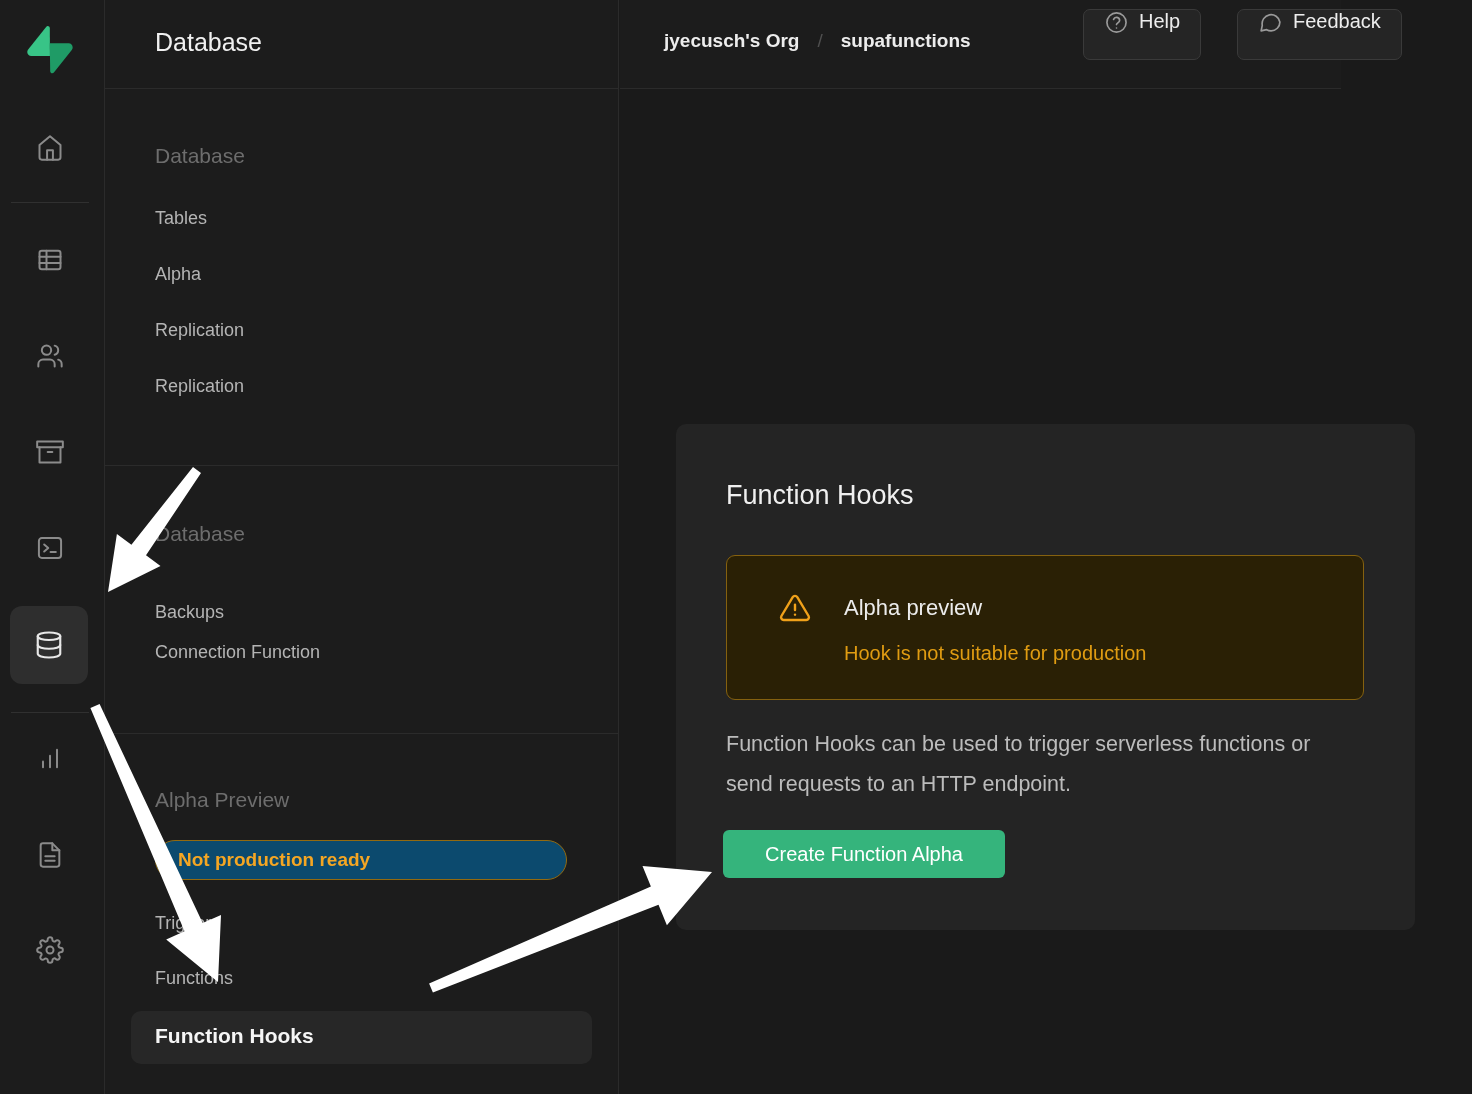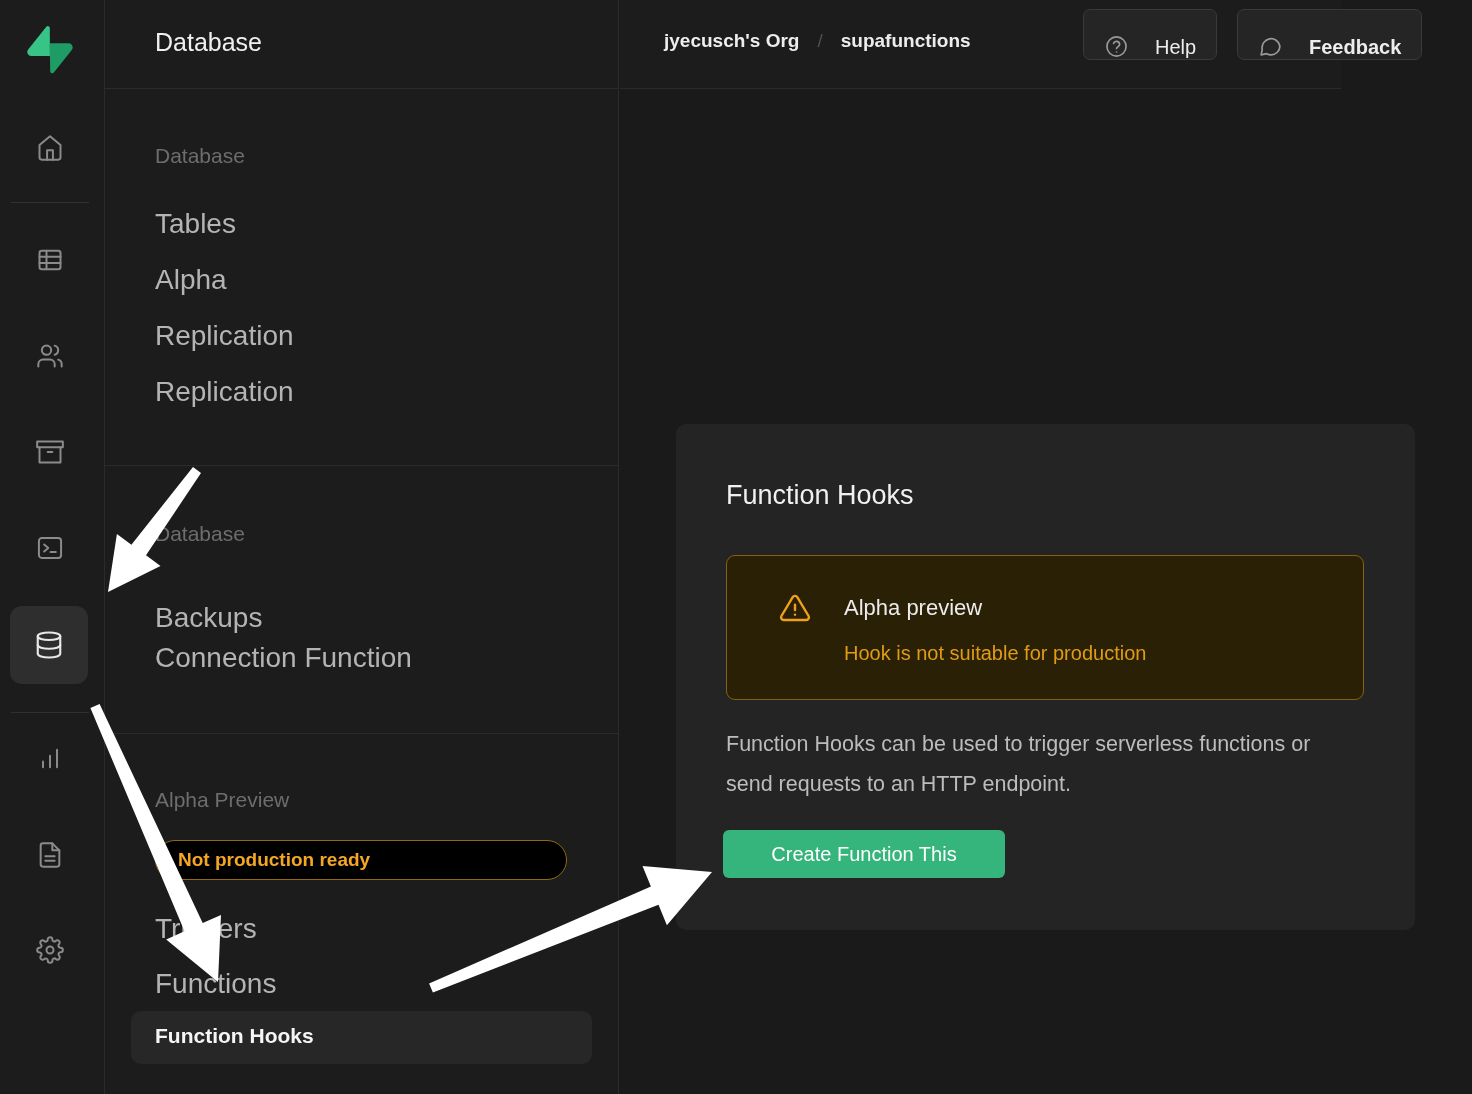--- a/index.html
+++ b/index.html
@@ -21,42 +21,42 @@
   #logo { position:absolute; left:27px; top:26px; width:46px; height:48px; cursor:pointer; }
 
   
   #sidebar { position:absolute; left:105px; top:0; width:514px; height:1094px;
              background:#1c1c1c; border-right:1px solid #2b2b2b; }
   #sidebar-header { position:absolute; left:0; top:0; width:100%; height:89px;
                     border-bottom:1px solid #2b2b2b; }
   #sidebar-title { position:absolute; left:50px; top:28px; font-size:25px; font-weight:500; color:#f0f0f0; }
   .side-divider { position:absolute; left:0; width:100%; height:1px; background:#2b2b2b; }
   .group-label { position:absolute; left:50px; font-size:21px; color:#6d6d6d; }
-  .side-item { position:absolute; left:50px; font-size:28px; color:#b4b4b4; cursor:pointer; }
+  .side-item { position:absolute; left:50px; font-size:18px; color:#b4b4b4; cursor:pointer; }
   .side-item-active-row { position:absolute; left:26px; top:1011px; width:461px; height:53px;
                           background:#272727; border-radius:10px; cursor:pointer; }
   .side-item-active-row span { position:absolute; left:24px; top:13px; font-size:21px;
                                font-weight:bold; color:#f5f5f5; }
   #alpha-badge { position:absolute; left:50px; top:840px; width:412px; height:40px;
-                 background:#000000; border:1px solid #936a10; border-radius:20px; }
+                 background:#0c4a6e; border:1px solid #936a10; border-radius:20px; }
   #alpha-badge span { position:absolute; left:22px; top:8px; font-size:19px; font-weight:bold; color:#f5a623; }
 
   
   #header { position:absolute; left:620px; top:0; width:721px; height:89px;
             background:#1c1c1c; border-bottom:1px solid #2b2b2b; }
   #breadcrumb { position:absolute; left:44px; top:30px; font-size:19px; font-weight:600;
                 color:#ededed; display:flex; gap:18px; align-items:center; }
   #breadcrumb .sep { color:#4f4f4f; font-weight:400; }
   .hdr-btn { position:absolute; top:9px; height:51px; background:#252525; border:1px solid #3a3a3a;
-             border-radius:7px; display:flex; align-items:flex-end; gap:26px; padding:0 20px;
+             border-radius:7px; display:flex; align-items:flex-start; gap:10px; padding:0 20px;
              color:#ededed; font-size:20px; cursor:pointer; }
   .hdr-btn svg { width:25px; height:25px; stroke:#9a9a9a; fill:none; stroke-width:1.6;
                  stroke-linecap:round; stroke-linejoin:round; }
   #help-btn { left:463px; }
-  #feedback-btn { left:617px;font-weight:bold; }
+  #feedback-btn { left:617px; }
 
   
   #panel { position:absolute; left:676px; top:424px; width:739px; height:506px;
            background:#242424; border-radius:10px; }
   #panel-title { position:absolute; left:50px; top:56px; font-size:27px; font-weight:500; color:#f0f0f0; }
   #alert { position:absolute; left:50px; top:131px; width:638px; height:145px;
            background:#2a2005; border:1px solid #85610f; border-radius:9px; }
   #alert-icon { position:absolute; left:52px; top:36px; width:32px; height:32px; }
   #alert-icon svg { width:32px; height:32px; stroke:#f0a11a; fill:none; stroke-width:1.8;
                     stroke-linecap:round; stroke-linejoin:round; }
@@ -216,21 +216,21 @@
             <line x1="12" y1="9.5" x2="12" y2="13.5"></line>
             <line x1="12" y1="17" x2="12.01" y2="17"></line>
           </svg>
       </div>
       <div id="alert-title">Alpha preview</div>
       <div id="alert-sub">Hook is not suitable for production</div>
     </div>
 
     <p id="panel-desc">Function Hooks can be used to trigger serverless functions or send requests to an HTTP endpoint.</p>
 
-    <button id="cta">Create Function This</button>
+    <button id="cta">Create Function Alpha</button>
   </section>
 </main>
 
 <svg id="arrows" viewBox="0 0 1472 1094">
   <polygon points="193,467 131.4,544.7 116.9,534.1 108,592 160.5,565.9 146,555.3 201,473"></polygon>
   <polygon points="90.4,708 184.5,931.3 166.2,939.4 218,982 221,915 202.7,923.1 99.6,704"></polygon>
   <polygon points="432.9,992.6 658.5,904.8 666.9,925.2 712,872 642.5,866 650.9,886.4 429.1,983.4"></polygon>
 </svg>
 
 </body></html>

